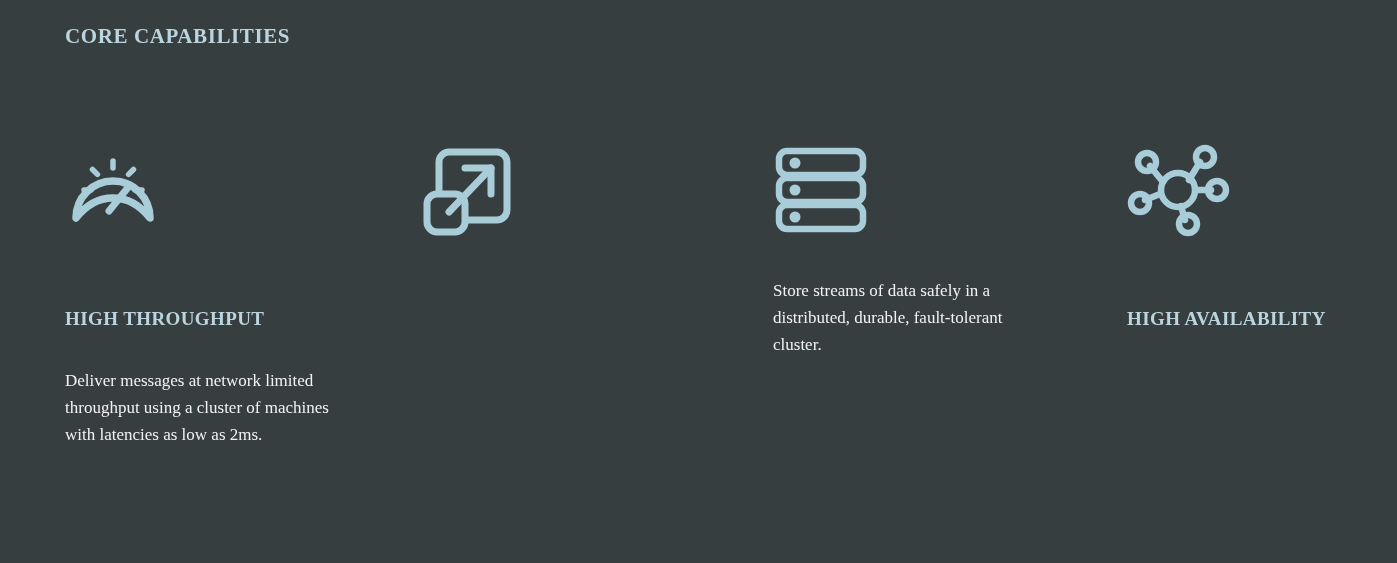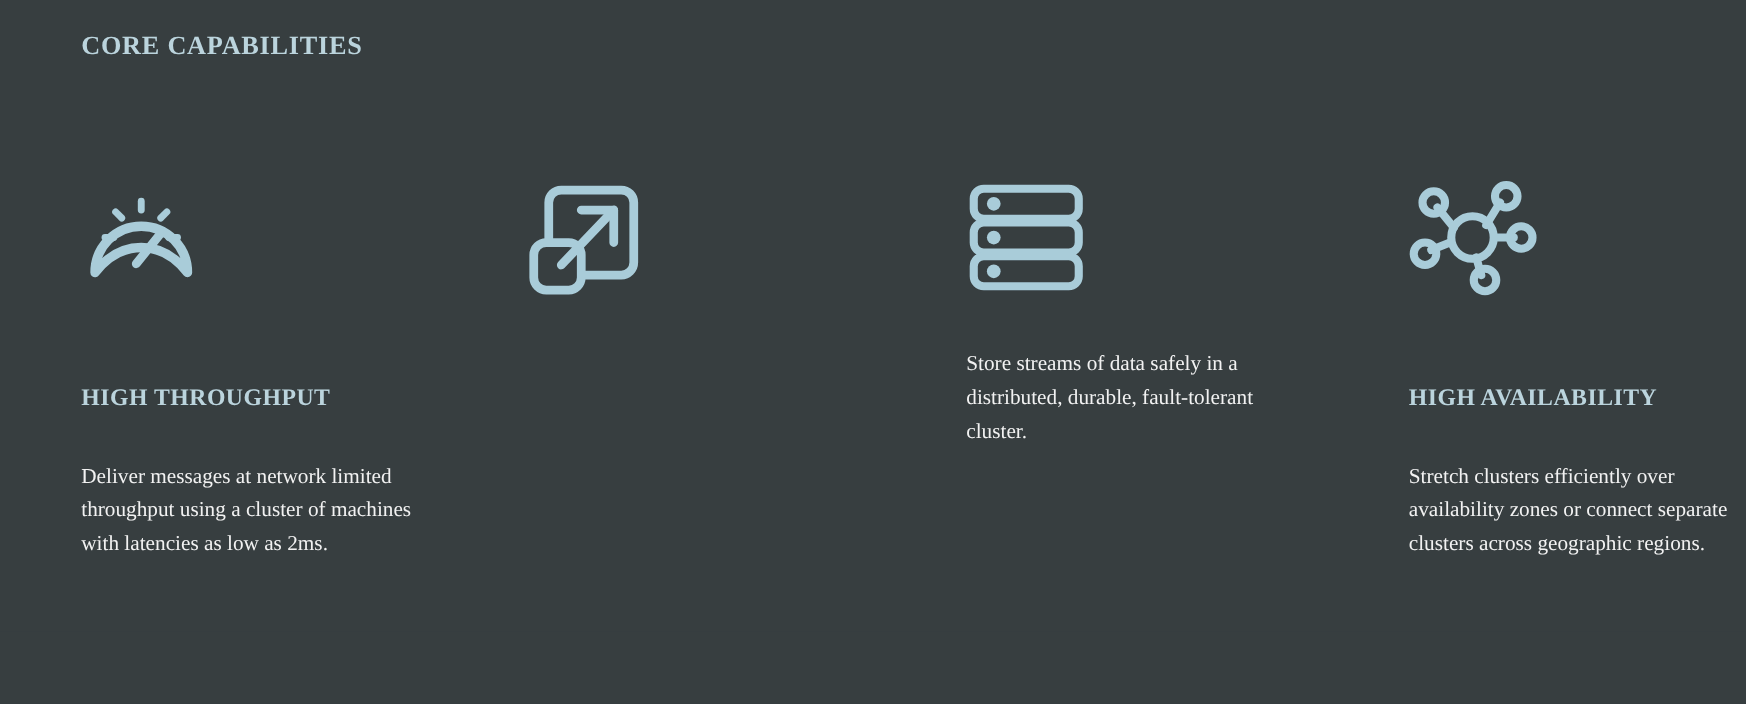--- a/index.html
+++ b/index.html
@@ -172,17 +172,16 @@
 
             <circle cx="20" cy="20" r="9"></circle>
             <circle cx="78" cy="15" r="9"></circle>
             <circle cx="90" cy="48" r="9"></circle>
             <circle cx="61" cy="82" r="9"></circle>
             <circle cx="13" cy="61" r="9"></circle>
           </g>
         </svg>
       </div>
       <div class="card-title">HIGH AVAILABILITY</div>
-      <div class="card-body">Stretch clusters efficiently over availability zones or connect separate clusters across geographic regions.</div>
     </div>
 
   </div>
 </div>
 
 </body></html>

